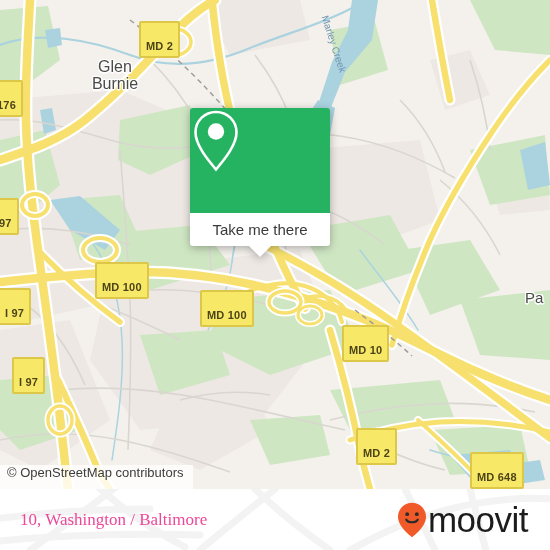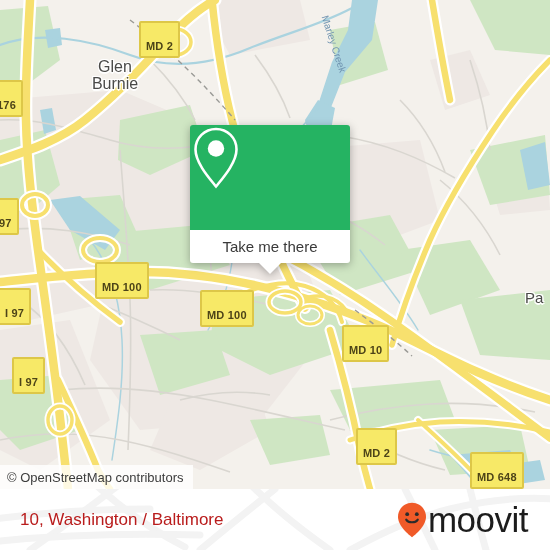--- a/index.html
+++ b/index.html
@@ -54,22 +54,22 @@
     position: absolute;
     color: #6f93b0;
     font-size: 10px;
     white-space: nowrap;
     font-family: "Liberation Sans", sans-serif;
   }
 
   
   #popup {
     position: absolute;
-    left: 190px; top: 125px;
-    width: 160px;
+    left: 190px; top: 108px;
+    width: 140px;
     filter: drop-shadow(0 2px 4px rgba(0,0,0,0.30));
   }
   #popup-green {
     height: 105px;
     background: #25b362;
     border-radius: 3px 3px 0 0;
     display: flex; align-items: center; justify-content: center;
   }
   #popup-foot {
     height: 33px;
@@ -91,21 +91,21 @@
     border-right: 11px solid transparent;
     border-top: 11px solid #ffffff;
   }
 
   
   #attribution {
     position: absolute;
     left: 0; top: 465px;
     height: 24px;
     padding: 0 9px 0 7px;
-    display: flex; align-items: center;
+    display: flex; align-items: flex-start;
     background: rgba(255,255,255,0.80);
     color: #3c3c3c;
     font-size: 13px;
     font-family: "Liberation Sans", sans-serif;
     z-index: 6;
   }
 
   
   #bottom-bar {
     position: absolute;
@@ -113,23 +113,23 @@
     width: 550px; height: 61px;
     background: #ffffff;
     overflow: hidden;
   }
   #bottom-bar-watermark { position: absolute; left:0; top:0; opacity: 1; }
   #bottom-title {
     position: absolute;
     left: 20px; top: 50%;
     transform: translateY(-50%);
     font-size: 17px;
-    color: #b91c1c;
+    color: #ec4899;
     white-space: nowrap;
-    font-family: Liberation Sans, sans-serif;
+    font-family: Liberation Serif, serif;
     z-index: 2;
   }
   #moovit-logo {
     position: absolute;
     right: 22px; top: 50%;
     transform: translateY(-50%);
     display: flex; align-items: center;
     z-index: 2;
   }
   #moovit-word {

